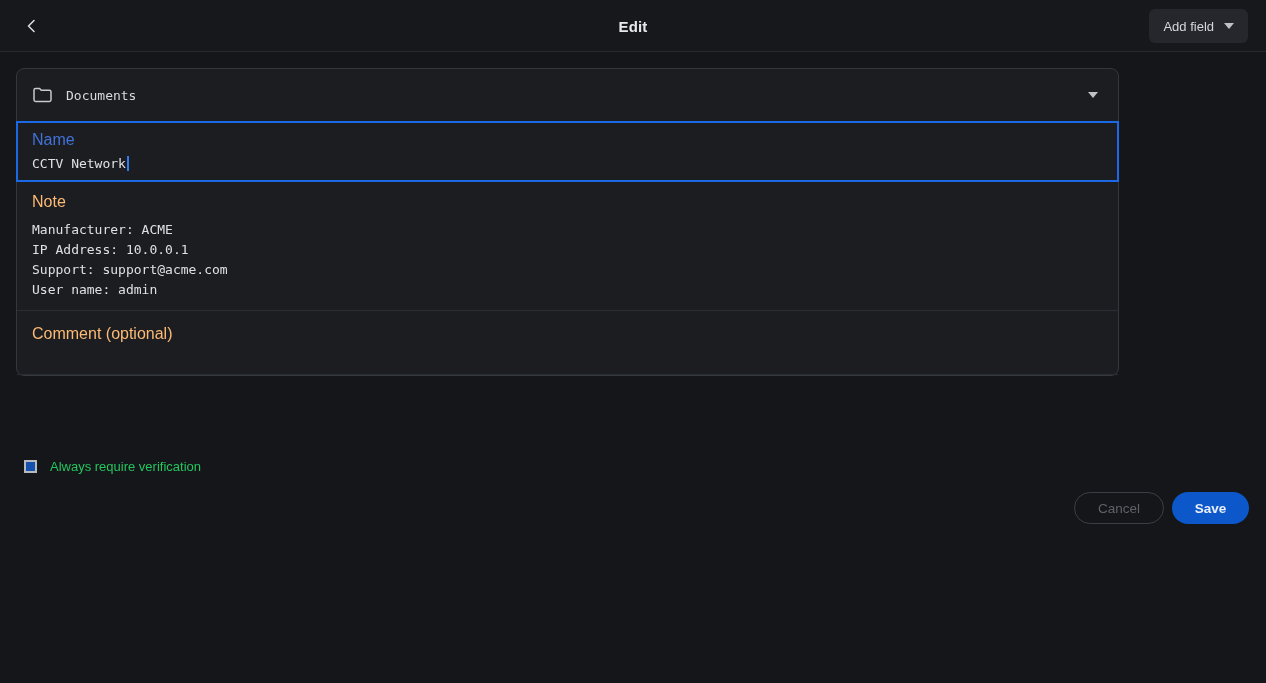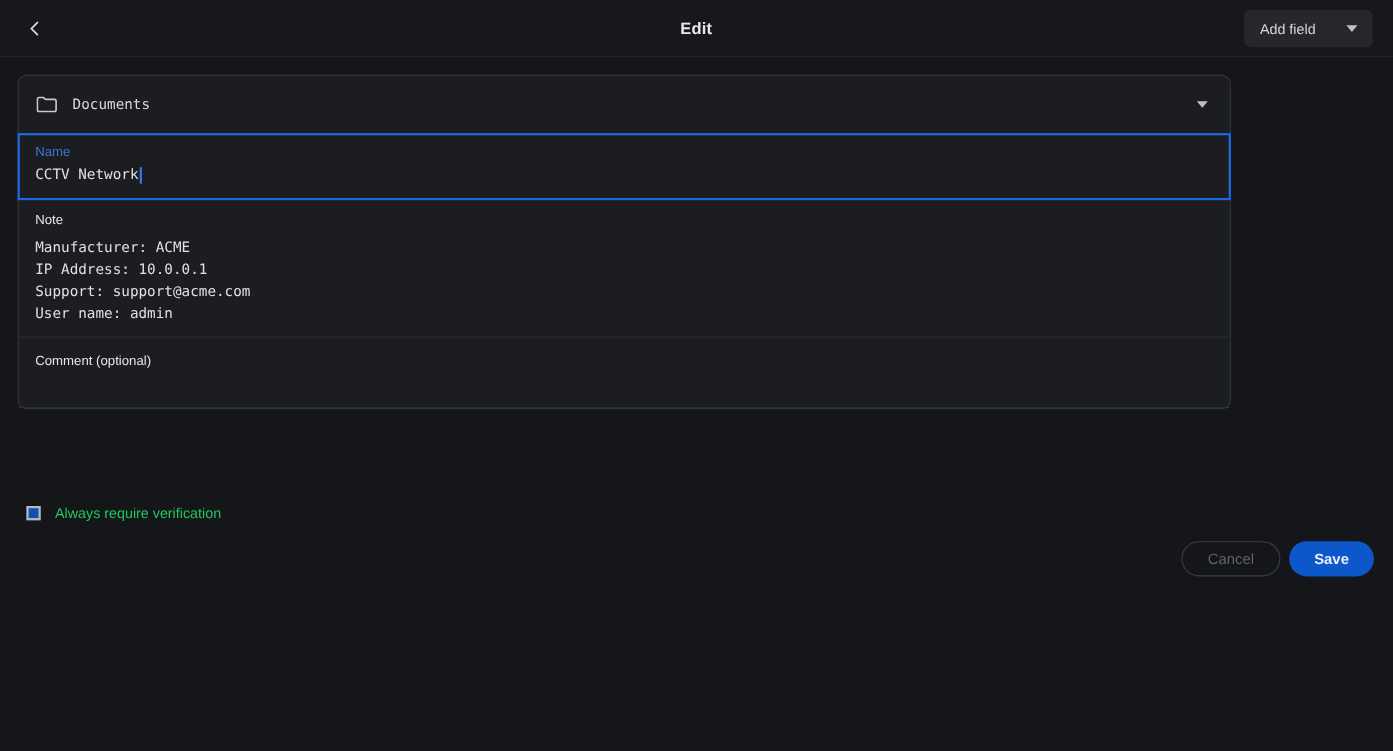--- a/index.html
+++ b/index.html
@@ -24,21 +24,21 @@
     display:flex; align-items:center; justify-content:center; cursor:pointer;
   }
   .page-title {
     position:absolute; left:0; right:0; top:0; height:52px;
     display:flex; align-items:center; justify-content:center;
     font-size:15px; font-weight:bold; color:#e8e9eb; letter-spacing:.2px;
   }
   .add-field-btn {
     position:absolute; right:18px; top:9px; height:34px;
     background:#25272c; border:none; border-radius:6px;
-    display:flex; align-items:center; gap:28px; padding:0 14px;
+    display:flex; align-items:center; gap:10px; padding:0 14px;
     color:#d5d7d9; font-size:13px; cursor:pointer;
     font-family:"Liberation Sans", sans-serif;
   }
   .caret-down {
     width:0; height:0;
     border-left:5px solid transparent; border-right:5px solid transparent;
     border-top:6px solid #bfc2c5;
   }
 
   
@@ -54,30 +54,30 @@
   .folder-label { font-size:13px; color:#d8dadc; }
   .flex-spacer { flex:1; }
   .row-folder .caret-down { margin-right:4px; }
 
   .name-field {
     position:relative; margin:0 -1px;
     border:2px solid #1b69e4; background:#1b1d21;
     padding:8px 14px 10px;
     height:61px; cursor:text;
   }
-  .name-label { font-size:12px; color:#4272d8; margin-bottom:7px; }
+  .name-label { font-size:16px; color:#4272d8; margin-bottom:7px; }
   .name-value-line { display:flex; align-items:center; }
   .name-value { font-size:13px; color:#dfe1e3; }
   .text-cursor {
     display:inline-block; width:2px; height:15px;
     background:#2f7bf0; margin-left:1px;
   }
 
   .row-note { padding:11px 15px 10px; border-bottom:1px solid #2a2d32; }
-  .field-label { font-size:12px; color:#e5e5e5; }
+  .field-label { font-size:16px; color:#fdba74; }
   .row-note .field-label { margin-bottom:9px; }
   .note-line { font-size:13px; line-height:20px; color:#dee0e3; white-space:pre; }
 
   .row-comment {
     height:64px; padding:14px 15px; border-bottom:1px solid #2a2d32; cursor:text;
   }
   .row-tags {
     height:62px; padding:14px 15px; cursor:text;
     border-bottom-left-radius:8px; border-bottom-right-radius:8px;
   }

